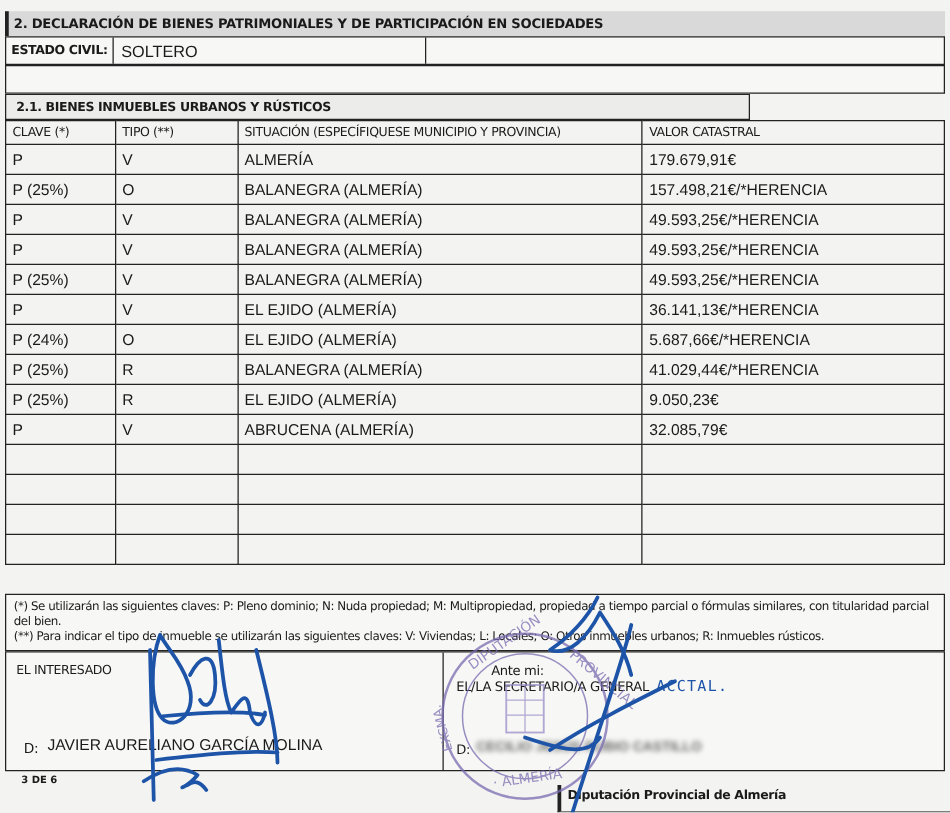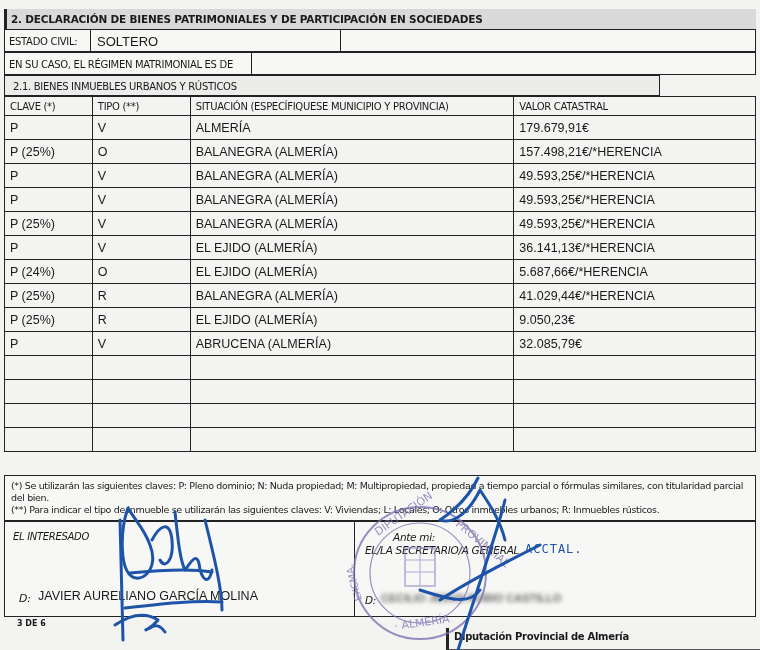--- a/index.html
+++ b/index.html
@@ -9,40 +9,40 @@
 
   .title-bar {
     position: absolute; left: 4px; top: 9px; width: 752px; height: 20px;
     background: #d9d9d9; border-left: 3px solid #222;
     font-family: "DejaVu Sans", sans-serif; font-size: 10.5px; font-weight: bold;
     line-height: 20px; padding-left: 4px; letter-spacing: -0.2px;
   }
 
   .frame { position: absolute; left: 4px; border: 1px solid #222; background: #f7f7f5; }
   .cell { position: absolute; top: 0; bottom: 0; border-right: 1px solid #222; }
-  .lbl { font-family: "DejaVu Sans", sans-serif; font-size: 10px; letter-spacing: -0.3px; position: absolute; top: 50%; transform: translateY(-50%); white-space: nowrap; }
+  .lbl { font-family: "DejaVu Sans", sans-serif; font-size: 10px; letter-spacing: -0.3px; position: absolute; top: 50%; transform: translateY(-50%); white-space: nowrap; font-weight: bold; }
   .val { font-family: "Liberation Sans", sans-serif; font-size: 12.5px; position: absolute; top: 50%; transform: translateY(-50%); white-space: nowrap; }
 
   .row-estado { top: 29px; width: 752px; height: 23px; }
   .row-regimen { top: 52px; width: 752px; height: 23px; }
-  .row-bienes { top: 75px; width: 656px; height: 21px; background: #ececea; }
+  .row-bienes { top: 75px; width: 596px; height: 21px; background: #ececea; }
 
   table.goods { position: absolute; left: 4px; top: 96px; width: 752px; border-collapse: collapse; }
   table.goods td, table.goods th { border: 1px solid #222; height: 24px; padding: 0 0 0 5px; text-align: left; vertical-align: middle; white-space: nowrap; }
   table.goods th { font-family: "DejaVu Sans", sans-serif; font-size: 10px; font-weight: normal; height: 19px; letter-spacing: -0.3px; }
   table.goods td { font-family: "Liberation Sans", sans-serif; font-size: 12.5px; }
   col.c1 { width: 88px; } col.c2 { width: 98px; } col.c3 { width: 324px; } col.c4 { width: 242px; }
 
   .notes { top: 475px; width: 752px; height: 46px; padding: 4px 6px; font-family: "DejaVu Sans", sans-serif; font-size: 9.5px; line-height: 12px; letter-spacing: -0.35px; }
   .notes p { margin: 0; }
 
   .sign { top: 521px; width: 752px; height: 96px; }
   .sign-left { position: absolute; left: 0; top: 0; width: 350px; height: 100%; border-right: 1px solid #222; }
   .sign-right { position: absolute; left: 350px; top: 0; right: 0; height: 100%; }
-  .small { font-family: "DejaVu Sans", sans-serif; font-size: 10px; letter-spacing: -0.3px; position: absolute; white-space: nowrap; font-style: italic; }
+  .small { font-family: "DejaVu Sans", sans-serif; font-size: 10px; letter-spacing: -0.3px; position: absolute; white-space: nowrap; }
   .big { font-family: "Liberation Sans", sans-serif; font-size: 12.5px; position: absolute; white-space: nowrap; }
   .blurred { filter: blur(2.2px); color: #666; font-weight: bold; }
   .hand { font-family: "DejaVu Sans Mono", monospace; color: #1d54a8; font-size: 12px; letter-spacing: 1px; }
 
   .page-num { position: absolute; left: 5px; top: 619px; font-family: "DejaVu Sans", sans-serif; font-size: 8px; font-weight: bold; margin-left: 12px; }
   .institution { position: absolute; left: 446px; top: 628px; width: 314px; height: 22px; border-left: 3px solid #222; border-bottom: 1px solid #555; font-family: "DejaVu Sans", sans-serif; font-size: 10px; font-weight: bold; line-height: 18px; padding-left: 5px; letter-spacing: -0.3px; }
 
   svg.overlay { position: absolute; left: 0; top: 0; width: 760px; height: 650px; pointer-events: none; }
 </style>
 </head>
@@ -56,23 +56,20 @@
     <div class="cell" style="left:0;width:86px;">
       <span class="lbl" style="left:4px;">ESTADO CIVIL:</span>
     </div>
     <div class="cell" style="left:86px;width:250px;">
       <span class="val" style="left:6px;font-size:13px;">SOLTERO</span>
     </div>
     <div class="cell" style="left:336px;width:415px;border-right:none;"></div>
   </div>
 
   <div class="frame row-regimen">
-    <div class="cell" style="left:0;width:247px;">
-      <span class="lbl" style="left:4px;">EN SU CASO, EL RÉGIMEN MATRIMONIAL ES DE</span>
-    </div>
     <div class="cell" style="left:247px;right:0;border-right:none;">
       <span class="val" style="left:6px;"></span>
     </div>
   </div>
 
   <div class="frame row-bienes">
     <span class="lbl" style="left:8px;">2.1. BIENES INMUEBLES URBANOS Y RÚSTICOS</span>
   </div>
 
   <table class="goods">

